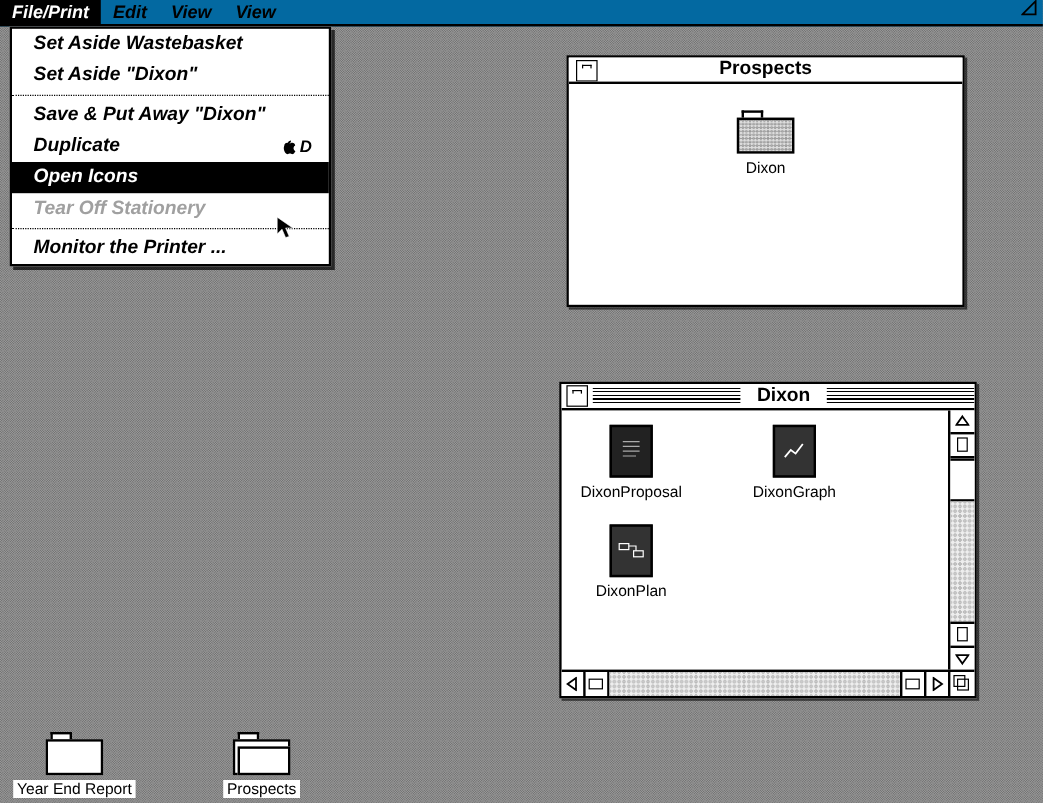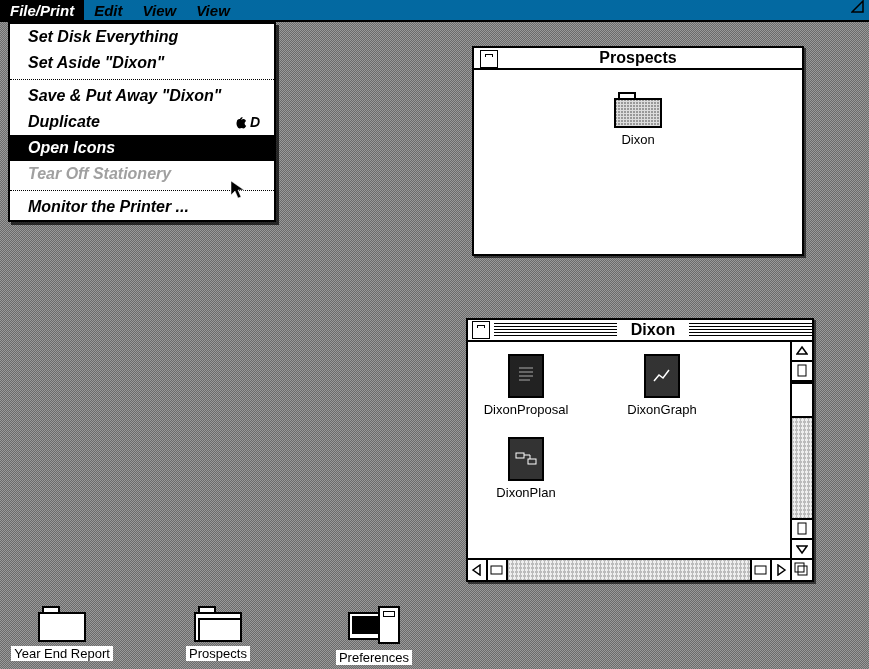--- a/index.html
+++ b/index.html
@@ -68,21 +68,21 @@
   .icon-folder .tab{position:absolute;top:0;left:4px;width:18px;height:8px;border:2px solid #000;border-bottom:none;background:#fff}
   .icon-folder.dither .body{background-image:
       linear-gradient(45deg,#999 25%,transparent 25%),
       linear-gradient(-45deg,#999 25%,transparent 25%),
       linear-gradient(45deg,transparent 75%,#999 75%),
       linear-gradient(-45deg,transparent 75%,#999 75%);
     background-size:3px 3px;background-color:#ddd}
   .icon-folder.open .body{background:#fff}
   .icon-folder.open::after{content:"";position:absolute;left:4px;top:12px;width:40px;height:20px;border:2px solid #000;background:#fff}
   .icon-doc{width:36px;height:44px;border:2px solid #000;background:#222;position:relative;display:flex;align-items:center;justify-content:center}
-  .desktop-icons{position:absolute;left:0;right:0;bottom:4px;display:flex;align-items:flex-start;gap:60px;padding:0 14px}
+  .desktop-icons{position:absolute;left:0;right:0;bottom:4px;display:flex;align-items:flex-end;gap:60px;padding:0 14px}
   .desktop-icons .iconwrap .lbl{background:#fff;border:0}
   .mini{width:44px;height:34px;border:2px solid #000;background:#fff;display:flex;align-items:center;justify-content:center}
   .cursor{position:absolute;top:180px;left:230px;z-index:70}
   svg{display:block}
   .side-right{position:absolute;top:0;right:-28px;display:flex;flex-direction:column;gap:10px}
 </style>
 </head>
 <body>
 
 <div class="desktop"></div>
@@ -93,21 +93,21 @@
   <div class="menu">View</div>
   <div class="menu">View</div>
   <div class="corner">
     <svg width="14" height="14">
         <path d="M1 12 L12 1 L12 12 Z" fill="none" stroke="#000" stroke-width="1.5"></path>
       </svg>
   </div>
 </div>
 
 <div class="dropdown">
-  <div class="item">Set Disk Everything</div>
+  <div class="item">Set Aside Wastebasket</div>
   <div class="item">Set Aside "Dixon"</div>
   <hr>
   <div class="item">Save &amp; Put Away "Dixon"</div>
   <div class="item">
     <span>Duplicate</span>
     <span class="shortcut">
       <svg width="13" height="13">
           <path d="M6.5 2c.8-1 2-1 2-1s.1 1.3-.8 2.1C7 3.8 6 3.5 6 3.5S5.7 3 6.5 2zM3 5c0-1 1-2 2.4-2 .9 0 1.4.5 2.1.5.7 0 1.2-.5 2.1-.5C10.8 3 12 4 12 5.3c0 0-1.4.6-1.4 2.2 0 1.8 1.6 2.3 1.6 2.3s-1 2.7-2.6 2.7c-.8 0-1.2-.5-2-.5s-1.3.5-2 .5C4 12.5 2.5 9.9 2.5 7.6 2.5 6.2 3 5 3 5z" fill="#000"></path>
         </svg>
       <span>D</span>
@@ -257,23 +257,13 @@
       </div>
     <div class="lbl">Year End Report</div>
   </div>
   <div class="iconwrap">
     <div class="icon-folder open">
         <div class="tab"></div>
         <div class="body"></div>
       </div>
     <div class="lbl">Prospects</div>
   </div>
-  <div class="iconwrap">
-    <div style="width:52px;height:40px;position:relative">
-      <div style="position:absolute;left:0;top:6px;width:36px;height:28px;border:2px solid #000;background:#fff"></div>
-      <div style="position:absolute;left:4px;top:10px;width:28px;height:18px;background:#000"></div>
-      <div style="position:absolute;right:0;top:0;width:22px;height:38px;border:2px solid #000;background:#fff">
-        <div style="margin:3px;height:6px;border:1px solid #000"></div>
-      </div>
-    </div>
-    <div class="lbl">Preferences</div>
-  </div>
 </div>
 
 </body></html>

